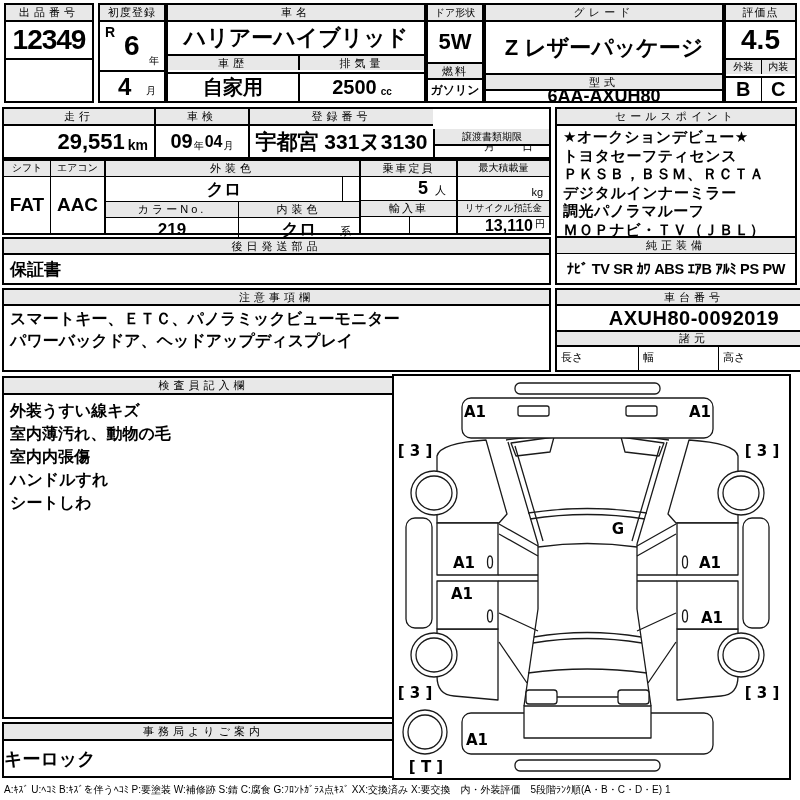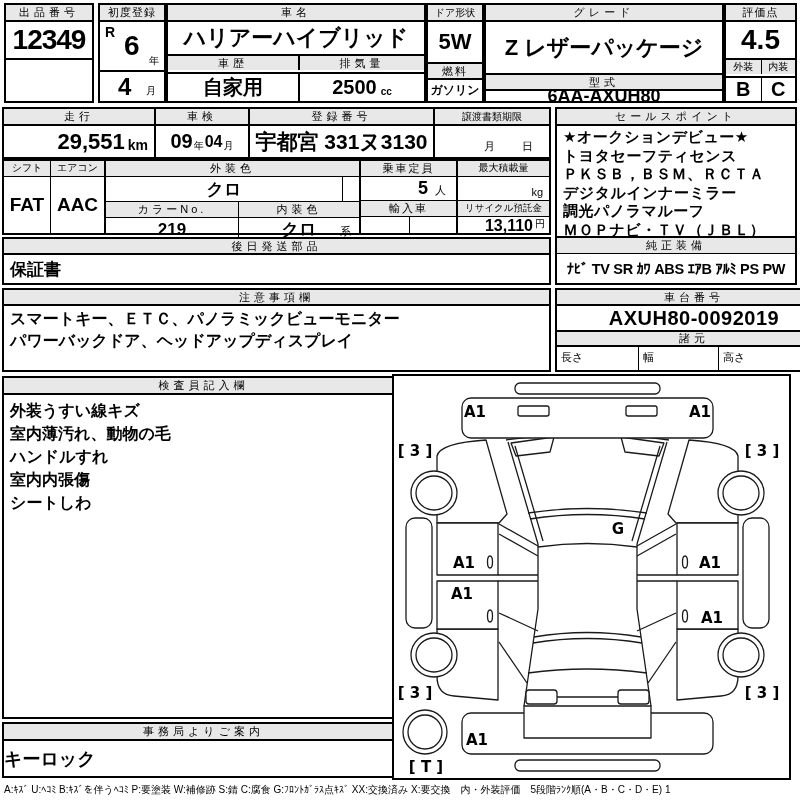--- a/index.html
+++ b/index.html
@@ -143,21 +143,21 @@
         <span class="v" style="font-size:16px;">04</span>
         <span style="font-size:10px;margin:8px 0 0 1px;">月</span>
       </div>
     </div>
     <div class="col bL" style="width:185px;">
       <div class="hdr">登録番号</div>
       <div class="cell center" style="flex:1;">
         <span class="v" style="font-size:21px;white-space:nowrap;">宇都宮 331ヌ3130</span>
       </div>
     </div>
-    <div class="col bL" style="flex:1;">
+    <div class="col bL" style="flex:1;margin-top:20px;">
       <div class="hdr vtight">譲渡書類期限</div>
       <div class="cell" style="flex:1;">
         <span class="abs" style="right:8px;bottom:3px;font-size:11px;letter-spacing:8px;">月　日</span>
       </div>
     </div>
   </div>
 
   <div class="box" style="left:555px;top:107px;width:242px;height:178px;">
     <div class="hdr">セールスポイント</div>
     <div class="cell lines sales-lines bB" style="height:112px;">
@@ -266,22 +266,22 @@
         <span class="abs" style="left:4px;top:3px;font-size:11px;">高さ</span>
       </div>
     </div>
   </div>
 
   <div class="box" style="left:2px;top:376px;width:403px;height:343px;">
     <div class="hdr">検査員記入欄</div>
     <div class="cell lines inspector-lines" style="flex:1;padding-top:4px;">
         <div class="tline">外装うすい線キズ</div>
         <div class="tline">室内薄汚れ、動物の毛</div>
+        <div class="tline">室内内張傷</div>
         <div class="tline">ハンドルすれ</div>
-        <div class="tline">室内内張傷</div>
         <div class="tline">シートしわ</div>
       </div>
   </div>
 
   <div class="box" style="left:2px;top:722px;width:403px;height:56px;">
     <div class="hdr">事務局よりご案内</div>
     <div class="cell" style="flex:1;display:flex;align-items:center;padding-left:0;">
       <span class="v" style="font-size:18px;">キーロック</span>
     </div>
   </div>

